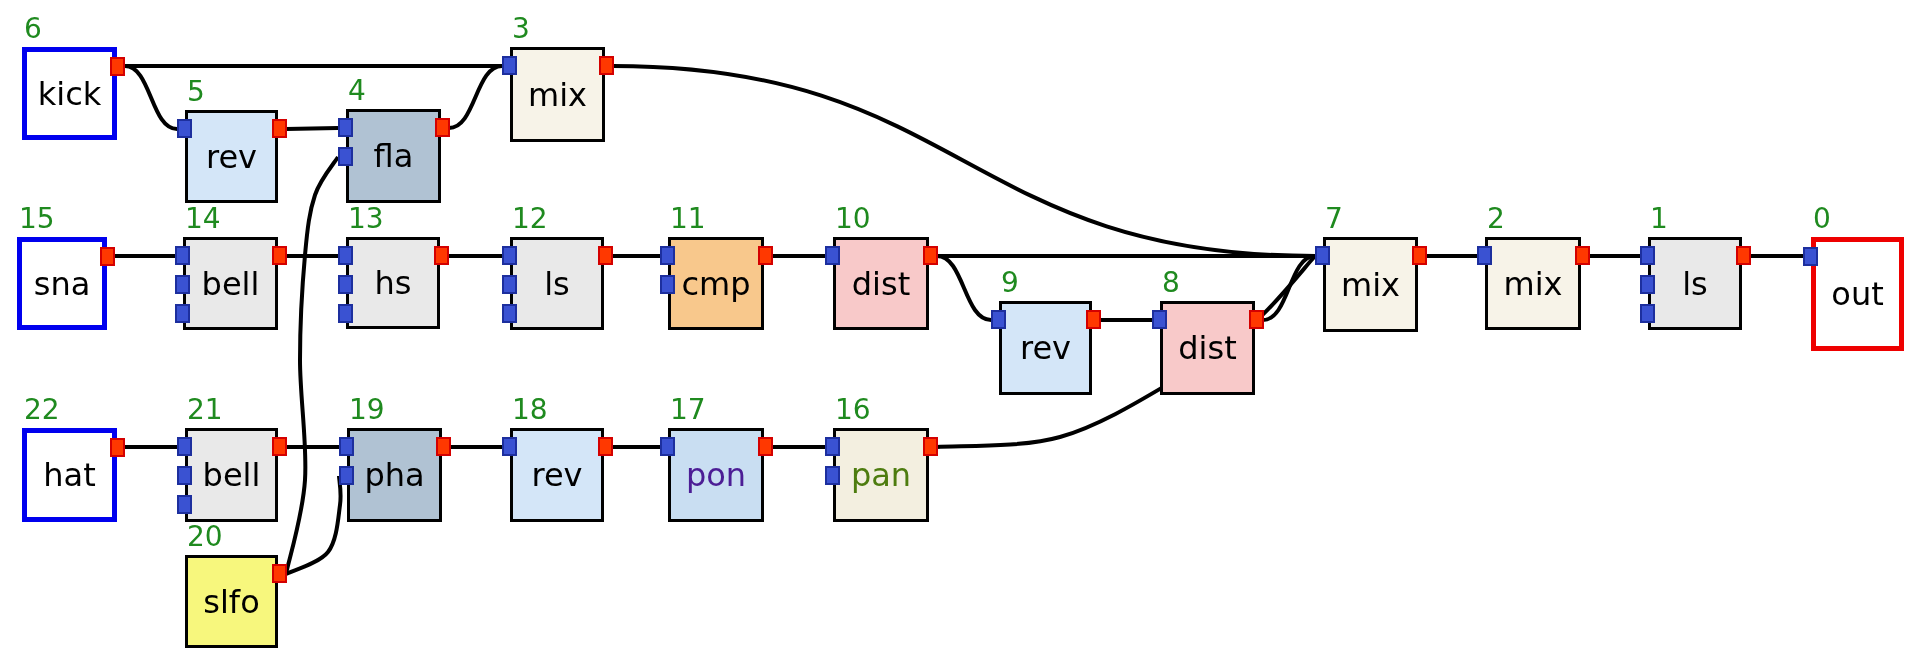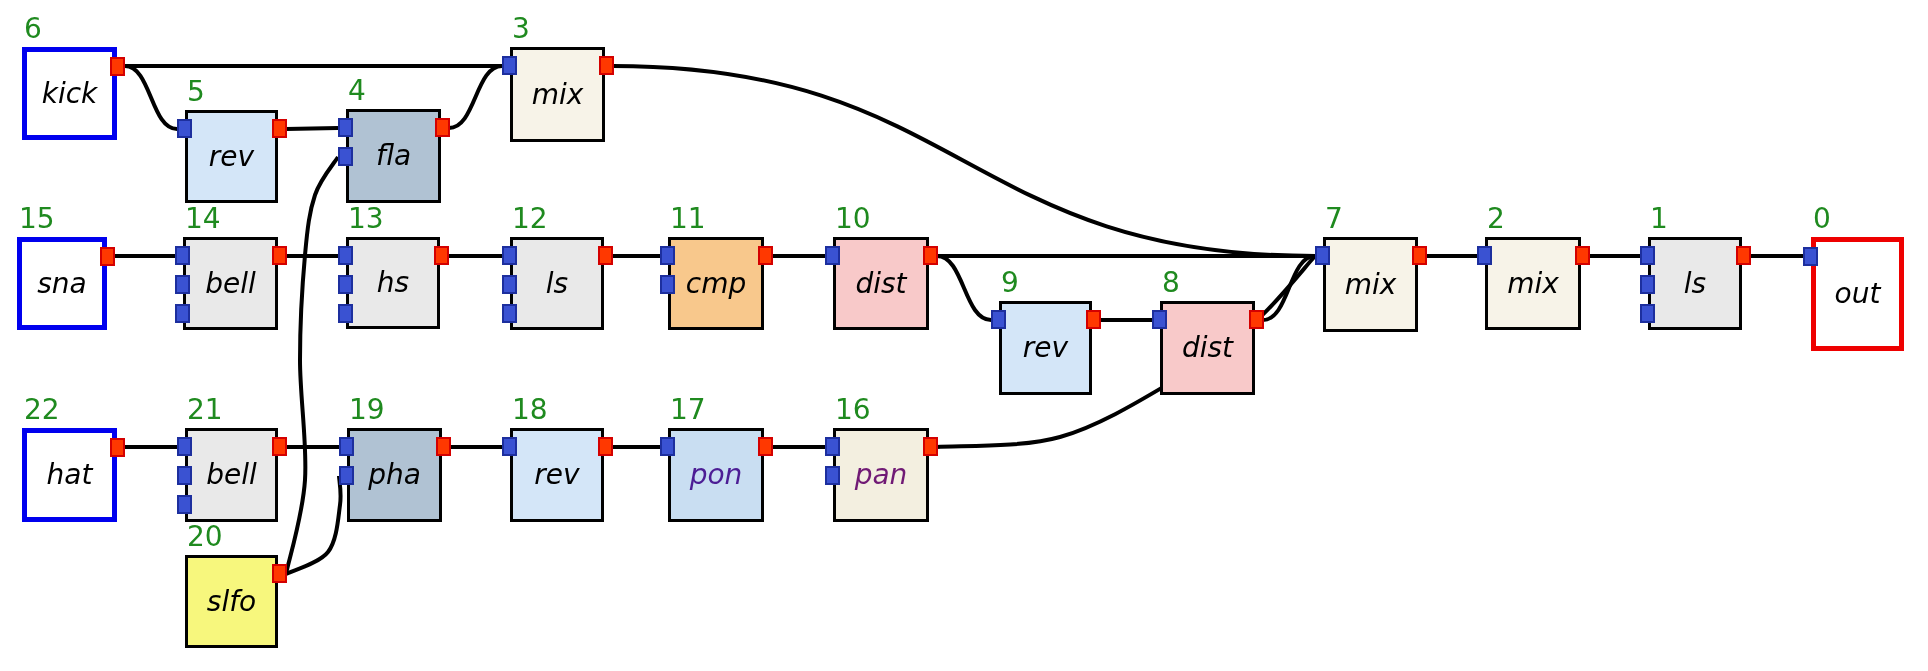--- a/index.html
+++ b/index.html
@@ -17,25 +17,24 @@
     width: 1928px; height: 671px;
   }
   .node {
     position: absolute;
     box-sizing: border-box;
     display: flex;
     align-items: center;
     justify-content: center;
   }
   .node-label {
-    font-size: 28px;
+    font-size: 32px;
     line-height: 1;
     color: #000000;
     white-space: nowrap;
-    font-style: italic;
   }
   .node-number {
     position: absolute;
     font-size: 28px;
     line-height: 30px;
     white-space: nowrap;
   }
   .port {
     position: absolute;
     box-sizing: border-box;
@@ -204,21 +203,21 @@
         <div class="port" style="right: -11.5px; top: 6px; background: rgb(255, 56, 0); border: 2.5px solid rgb(212, 0, 0);"></div>
       </div>
       <div class="node-number" style="left: 512px; top: 395px; color: rgb(31, 138, 31);">18</div>
       <div class="node" style="left: 668px; top: 428px; width: 96px; height: 94px; background: rgb(201, 222, 242); border: 3.5px solid rgb(0, 0, 0);">
         <span class="node-label" style="color: #4c1d95;">pon</span>
         <div class="port" style="left: -11.5px; top: 6px; background: rgb(58, 82, 210); border: 2.5px solid rgb(29, 47, 158);"></div>
         <div class="port" style="right: -11.5px; top: 6px; background: rgb(255, 56, 0); border: 2.5px solid rgb(212, 0, 0);"></div>
       </div>
       <div class="node-number" style="left: 670px; top: 395px; color: rgb(31, 138, 31);">17</div>
       <div class="node" style="left: 833px; top: 428px; width: 96px; height: 94px; background: rgb(243, 239, 224); border: 3.5px solid rgb(0, 0, 0);">
-        <span class="node-label" style="color: #701a75;">pan</span>
+        <span class="node-label" style="color: #4d7c0f;">pan</span>
         <div class="port" style="left: -11.5px; top: 6px; background: rgb(58, 82, 210); border: 2.5px solid rgb(29, 47, 158);"></div>
         <div class="port" style="left: -11.5px; top: 35px; background: rgb(58, 82, 210); border: 2.5px solid rgb(29, 47, 158);"></div>
         <div class="port" style="right: -11.5px; top: 6px; background: rgb(255, 56, 0); border: 2.5px solid rgb(212, 0, 0);"></div>
       </div>
       <div class="node-number" style="left: 835px; top: 395px; color: rgb(31, 138, 31);">16</div>
       <div class="node" style="left: 185px; top: 555px; width: 93px; height: 93px; background: rgb(247, 247, 125); border: 3.5px solid rgb(0, 0, 0);">
         <span class="node-label" style="color: rgb(0, 0, 0);">slfo</span>
         <div class="port" style="right: -11.5px; top: 6px; background: rgb(255, 56, 0); border: 2.5px solid rgb(212, 0, 0);"></div>
       </div>
       <div class="node-number" style="left: 187px; top: 522px; color: rgb(31, 138, 31);">20</div>

